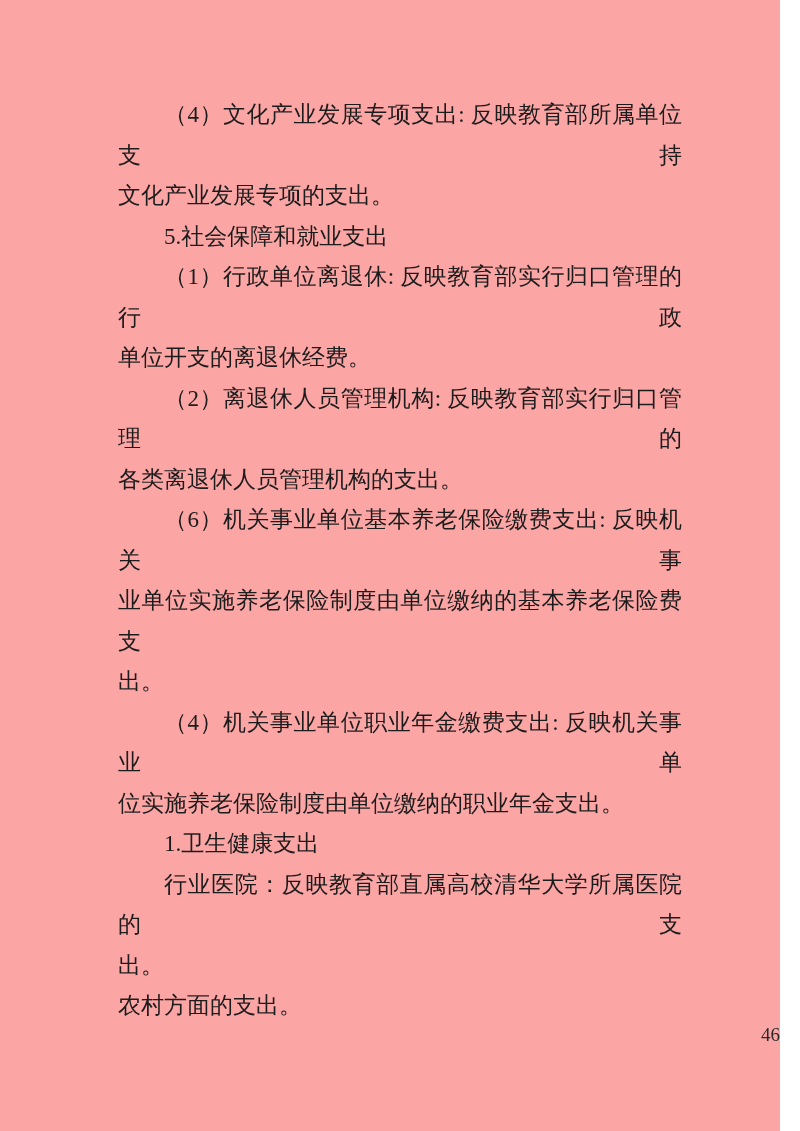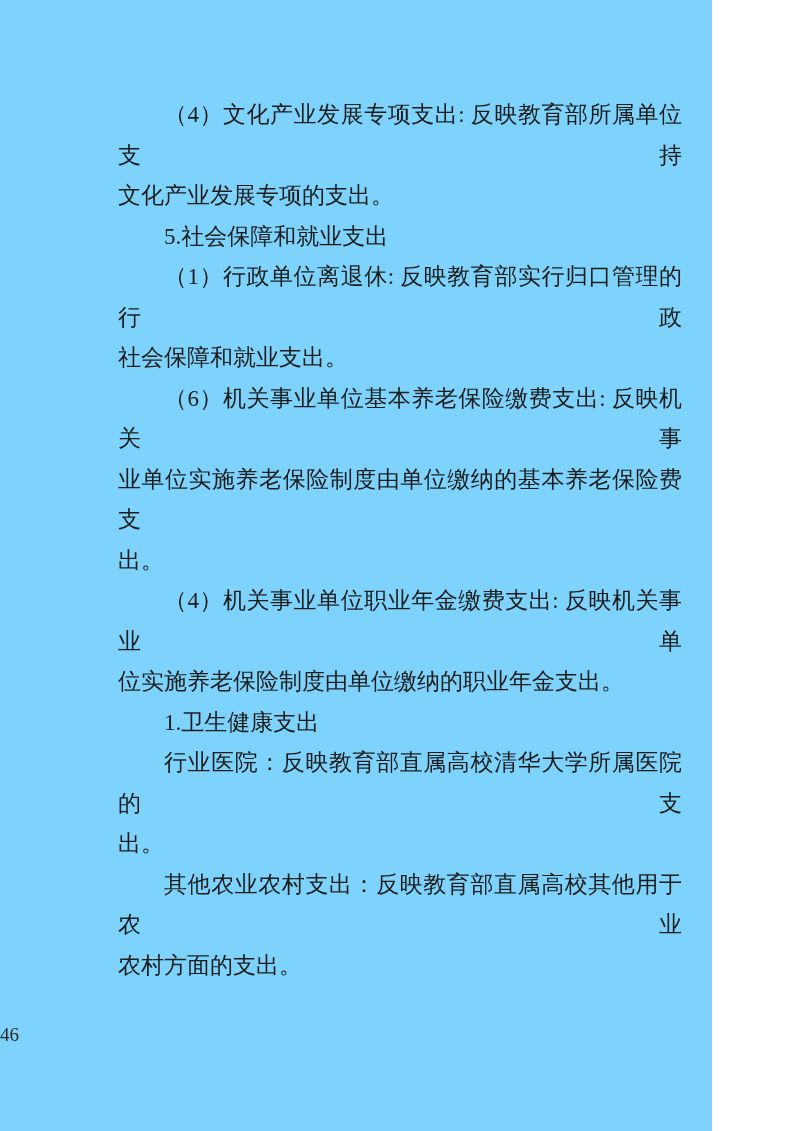--- a/index.html
+++ b/index.html
@@ -8,23 +8,23 @@
     background: #ffffff;
   }
   body {
     width: 800px;
     height: 1131px;
     font-family: "Liberation Serif", "DejaVu Serif", serif;
     color: #1c1c1c;
   }
   .page {
     position: relative;
-    width: 712px;
+    width: 780px;
     height: 1131px;
-    background: #7dd3fc;
+    background: #fca5a5;
     overflow: hidden;
   }
   .textblock {
     position: absolute;
     left: 118px;
     top: 95px;
     width: 564px;
   }
   .para {
     margin: 0;
@@ -44,21 +44,21 @@
     font-family: Liberation Serif, serif;
   }
   .line.first {
     text-indent: 46px;
   }
   .page-number {
     position: absolute;
     top: 1024px;
     left: 0;
     width: 100%;
-    text-align: left;
+    text-align: right;
     font-size: 19px;
     color: #2a2a2a;
   }
 </style>
 </head>
 <body>
 
 <div class="page">
 
   <div class="textblock">
@@ -67,23 +67,27 @@
       <span class="line first">（4）文化产业发展专项支出: 反映教育部所属单位支持</span>
       <span class="line last">文化产业发展专项的支出。</span>
     </p>
 
     <p class="para">
       <span class="line first last">5.社会保障和就业支出</span>
     </p>
 
     <p class="para">
       <span class="line first">（1）行政单位离退休: 反映教育部实行归口管理的行政</span>
-      <span class="line last">社会保障和就业支出。</span>
+      <span class="line last">单位开支的离退休经费。</span>
     </p>
 
+    <p class="para">
+      <span class="line first">（2）离退休人员管理机构: 反映教育部实行归口管理的</span>
+      <span class="line last">各类离退休人员管理机构的支出。</span>
+    </p>
 
     <p class="para">
       <span class="line first">（6）机关事业单位基本养老保险缴费支出: 反映机关事</span>
       <span class="line">业单位实施养老保险制度由单位缴纳的基本养老保险费支</span>
       <span class="line last">出。</span>
     </p>
 
     <p class="para">
       <span class="line first">（4）机关事业单位职业年金缴费支出: 反映机关事业单</span>
       <span class="line last">位实施养老保险制度由单位缴纳的职业年金支出。</span>
@@ -93,21 +97,20 @@
       <span class="line first last">1.卫生健康支出</span>
     </p>
 
     <p class="para">
       <span class="line first">行业医院：反映教育部直属高校清华大学所属医院的支</span>
       <span class="line last">出。</span>
     </p>
 
 
     <p class="para">
-      <span class="line first">其他农业农村支出：反映教育部直属高校其他用于农业</span>
       <span class="line last">农村方面的支出。</span>
     </p>
 
   </div>
 
   <div class="page-number">46</div>
 
 </div>
 
 </body></html>

